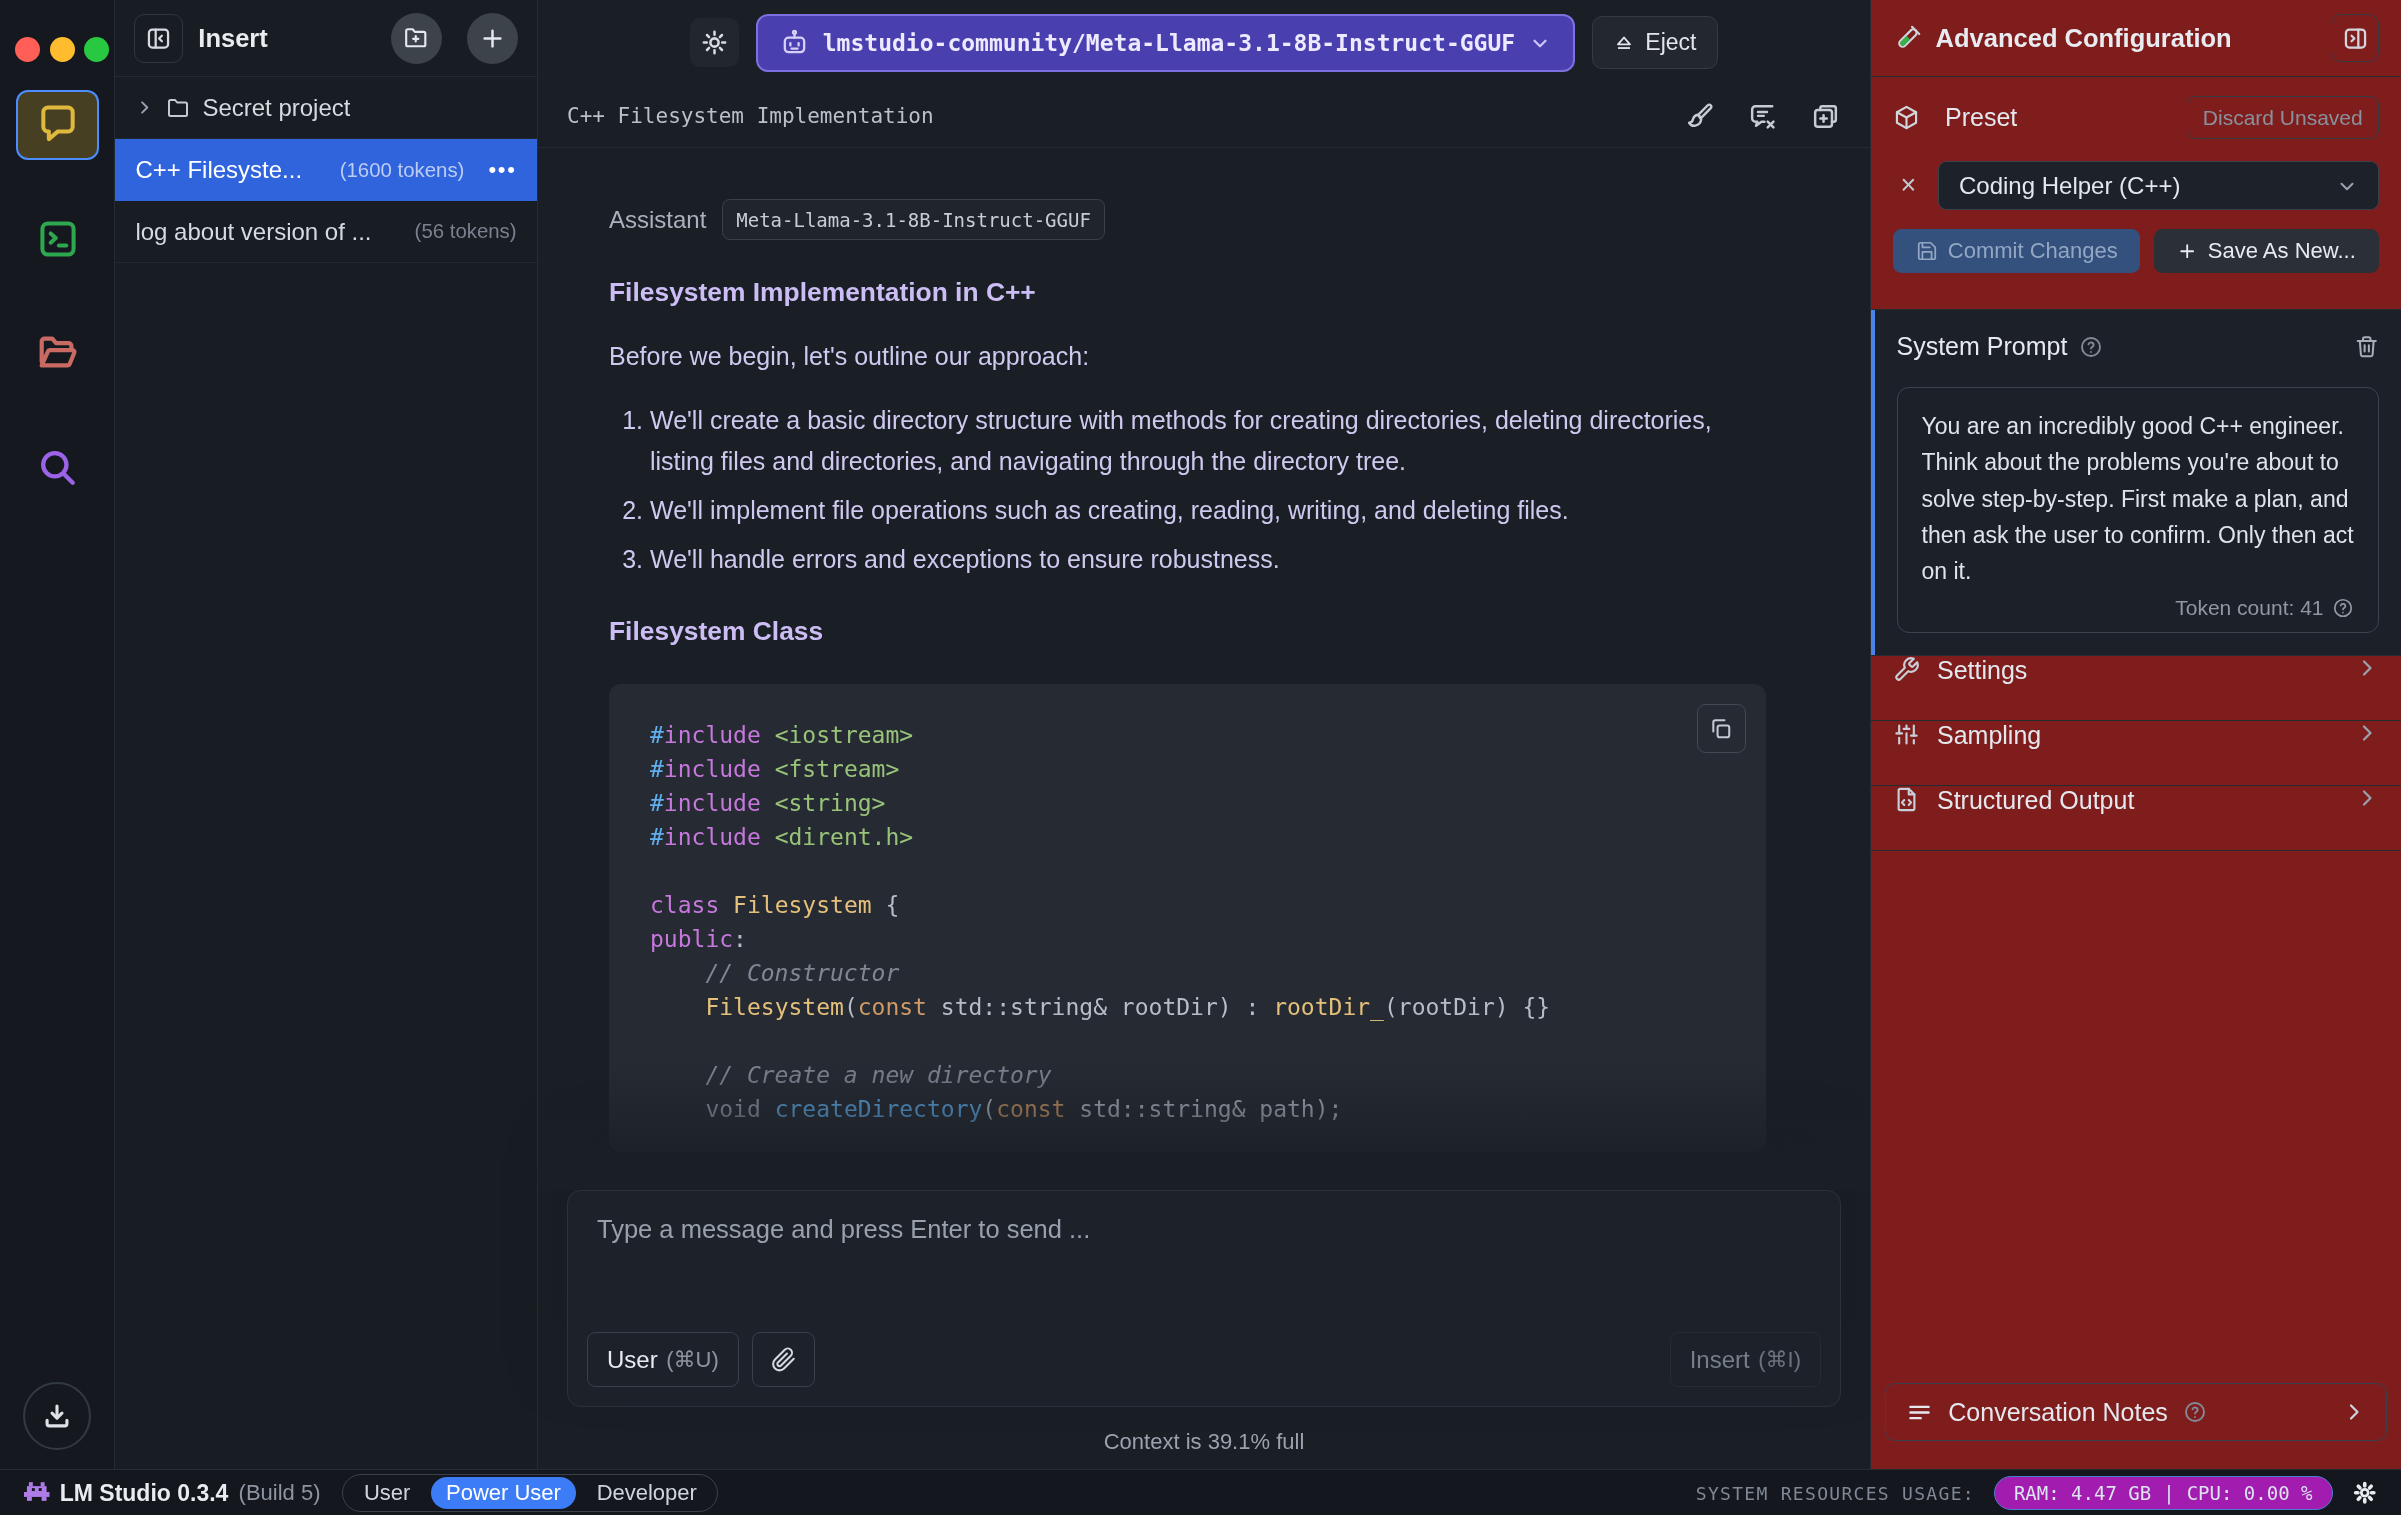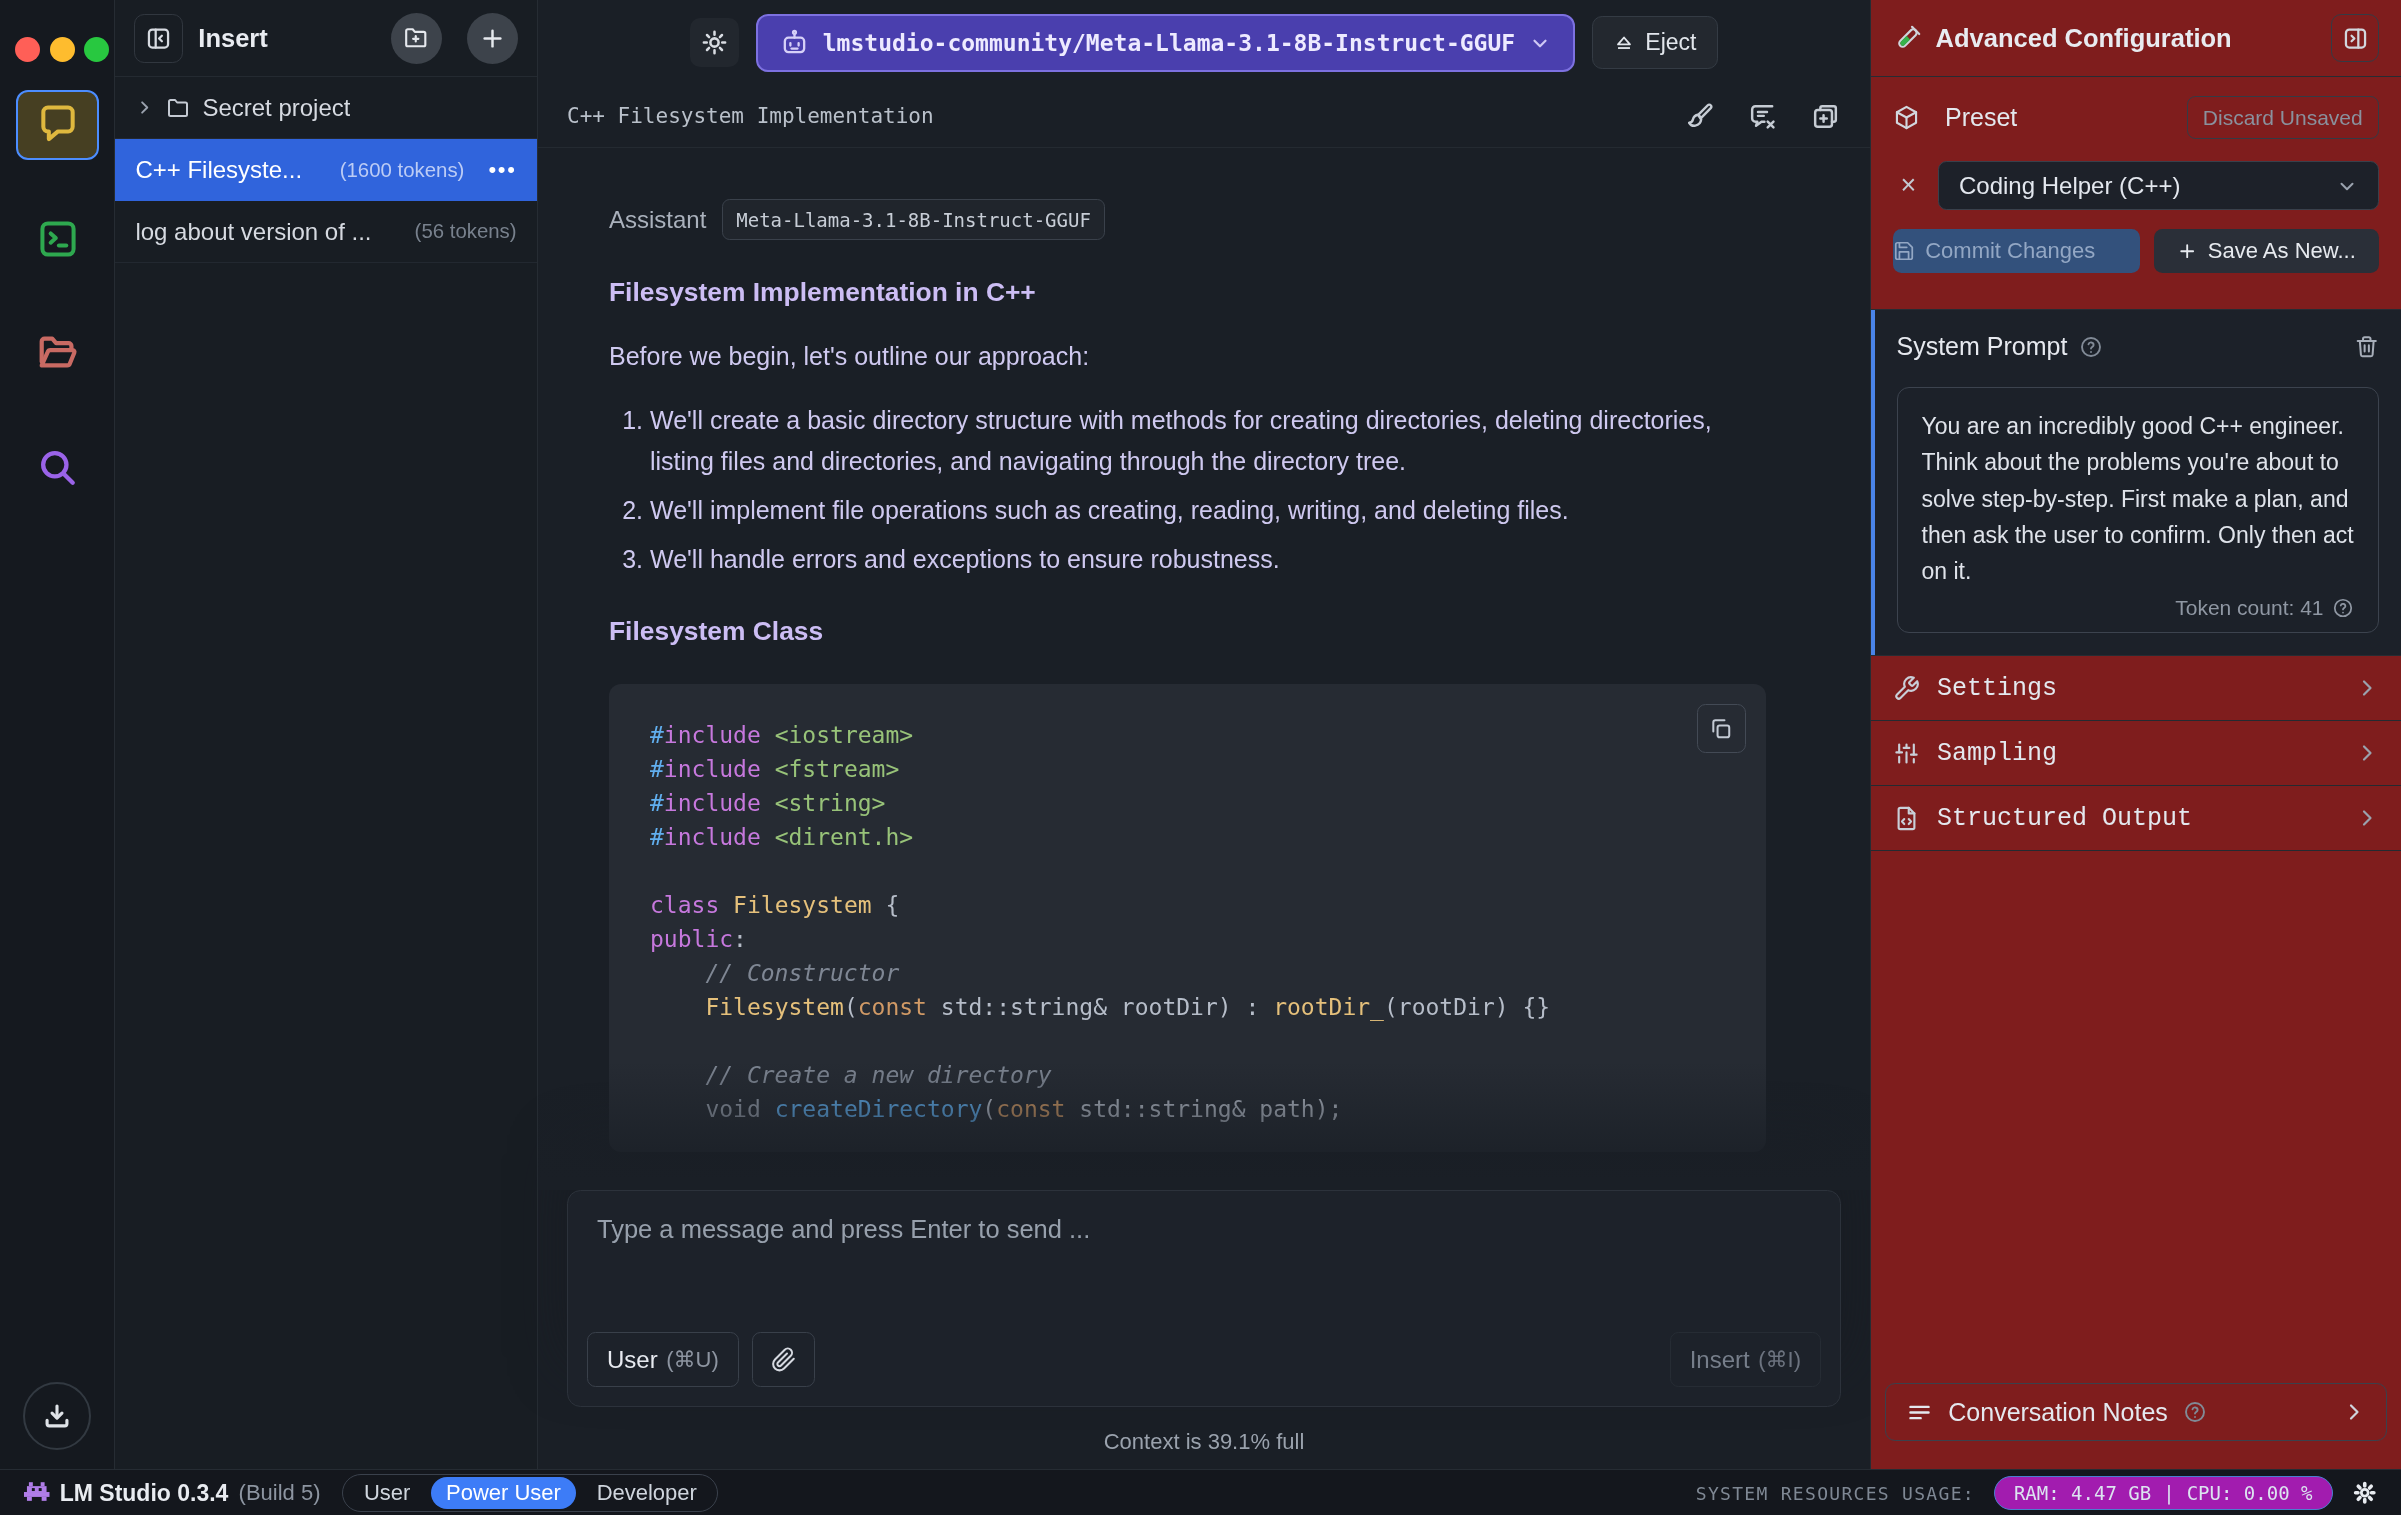--- a/index.html
+++ b/index.html
@@ -97,34 +97,34 @@
   .preset-row { display:flex; align-items:center; gap:25px; }
   .preset-label { font-size:25px; color:#e4e8ee; flex:1; }
   .discard-btn { height:43px; border:1.3px solid #343b45; border-radius:8.5px; font-size:21px; color:#8a919d; display:flex; align-items:center; padding:0 15.3px; }
   .dd-row { display:flex; align-items:center; margin-top:22px; gap:13.6px; }
   .x-btn { color:#c3c9d2; font-size:27px; width:31px; text-align:center; }
   .dropdown { flex:1; height:49px; border:1.3px solid #39404b; border-radius:8.5px; background:#1d2129; display:flex; align-items:center;
     padding:0 20.4px; font-size:24px; color:#e3e7ee; gap:10.2px; }
   .dropdown .dd-val { flex:1; }
   .btns-row { display:flex; gap:13.6px; margin-top:19px; }
   .commit-btn { flex:1.1; height:44px; border-radius:8.5px; background:#33517c; color:#93a7c4; font-size:22px;
-    display:flex; align-items:center; justify-content:flex-start; gap:10.2px; }
+    display:flex; align-items:center; justify-content:center; gap:10.2px; }
   .savenew-btn { flex:1; height:44px; border-radius:8.5px; background:#2a2f38; color:#e7eaef; font-size:22px;
     display:flex; align-items:center; justify-content:center; gap:10.2px; }
   .prompt-section { margin-top:36px; background:#1c2129; border-top:0.9px solid #262c33; border-bottom:0.9px solid #262c33;
     padding:22px 22px 22px 25.5px; position:relative; }
   .prompt-section::before { content:""; position:absolute; left:0; top:0; bottom:0; width:4.3px; background:#4a84e8; }
   .prompt-head { display:flex; align-items:center; gap:12px;justify-content:space-between; }
   .prompt-label { font-size:25px; color:#e6e9ef; }
   .help-ic { color:#818a96; }
   .trash-ic { margin-left:auto; color:#a7aeb9; }
   .prompt-box { margin-top:25.5px; border:1.3px solid #3c434e; border-radius:12px; padding:20.4px 24px 12px 24px; }
   .prompt-text { font-size:23px; line-height:1.58; color:#dfe3ea; }
   .token-row { display:flex; justify-content:flex-end; align-items:center; gap:8.5px; margin-top:6.8px; color:#8f97a3; font-size:21px; }
-  .pn-row { height:65px; display:flex; align-items:center; gap:17px; padding:0 22px; border-bottom:0.9px solid #242a31; color:#e4e8ee; font-size:25px;font-family:Liberation Mono, monospace; }
+  .pn-row { height:65px; display:flex; align-items:flex-start; gap:17px; padding:0 22px; border-bottom:0.9px solid #242a31; color:#e4e8ee; font-size:25px; }
   .pn-row .ic { color:#c9cfd8; }
   .pn-row .chev { margin-left:auto; color:#9aa2ae; }
   .notes-box { position:absolute; left:13.6px; right:13.6px; bottom:28px; height:58px; border:1.3px solid #3a414c; border-radius:10.2px;
     display:flex; align-items:center; gap:15.3px; padding:0 20.4px; color:#e4e8ee; font-size:25px; }
   .notes-box .chev { margin-left:auto; color:#cfd4dc; }
 
   
   .statusbar { position:absolute; left:0; right:0; bottom:0; height:47px; background:#14171d; border-top:0.9px solid #262c33;
     display:flex; align-items:center; padding:0 24px; }
   .app-id { display:flex; align-items:center; gap:10.2px; }

